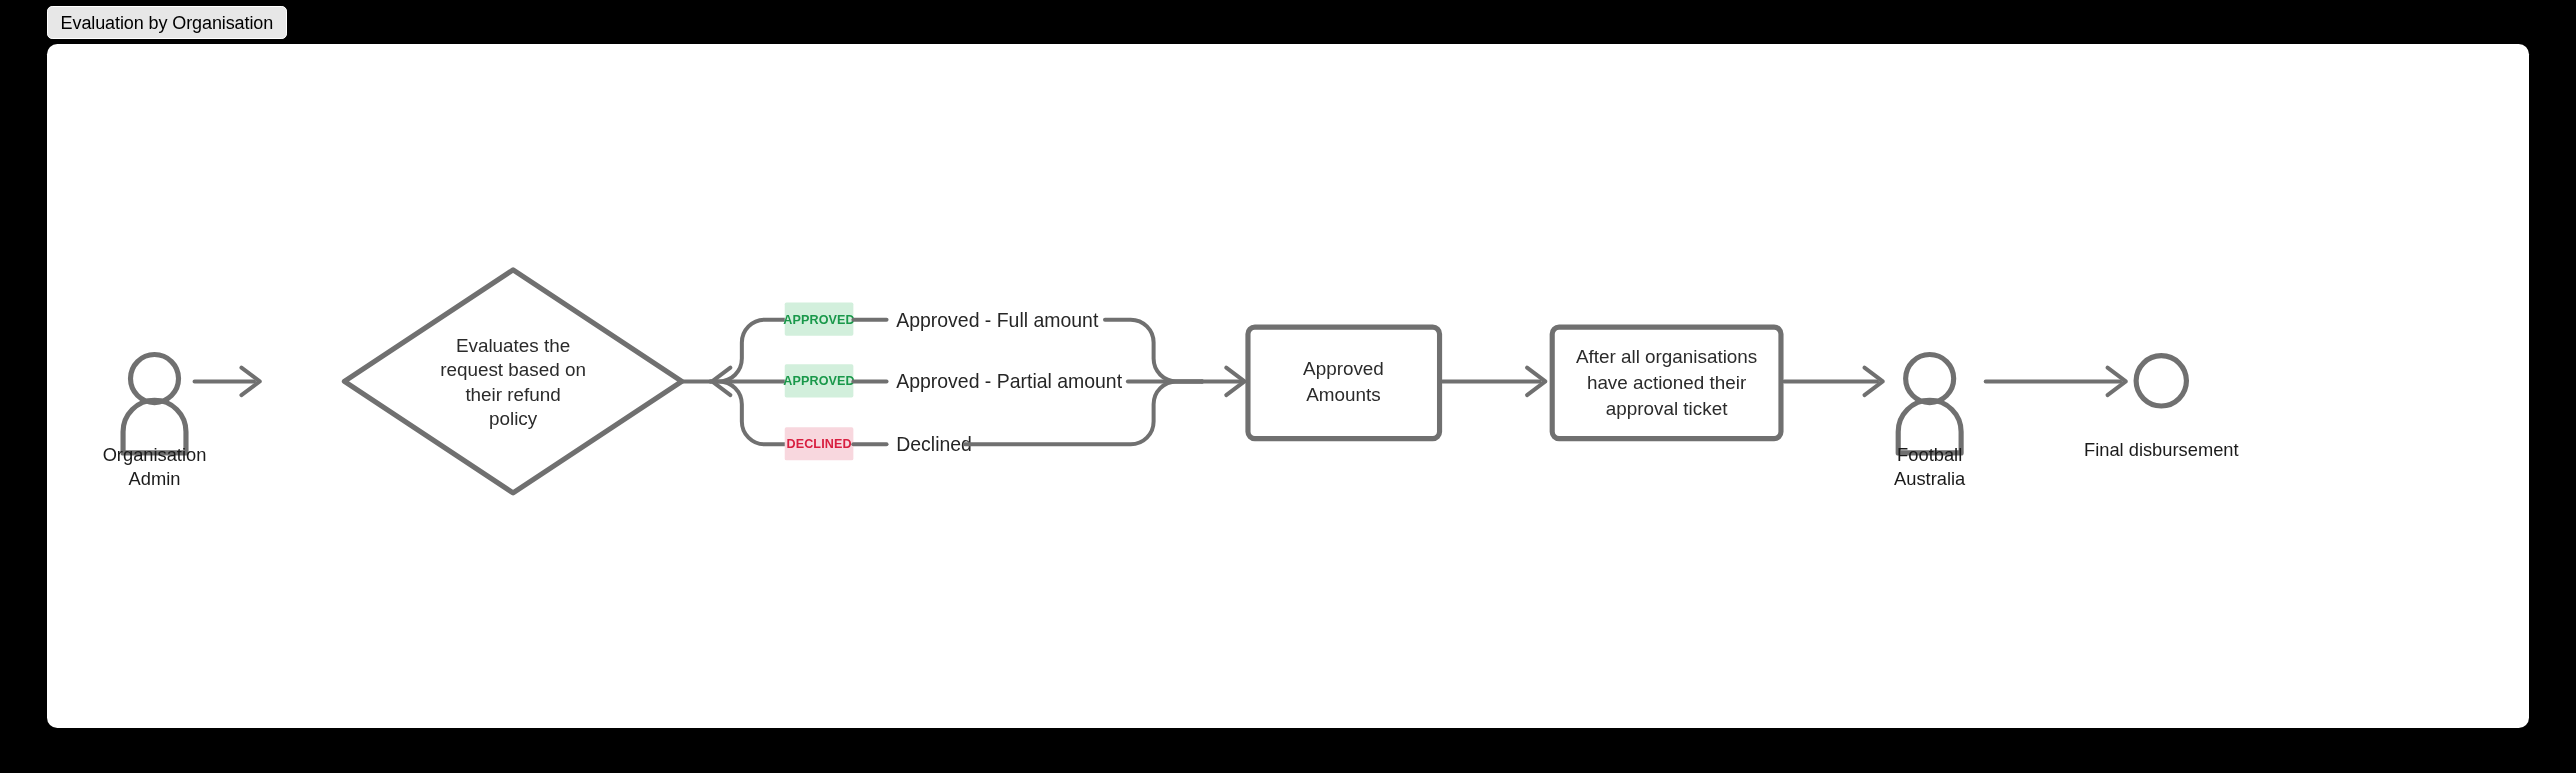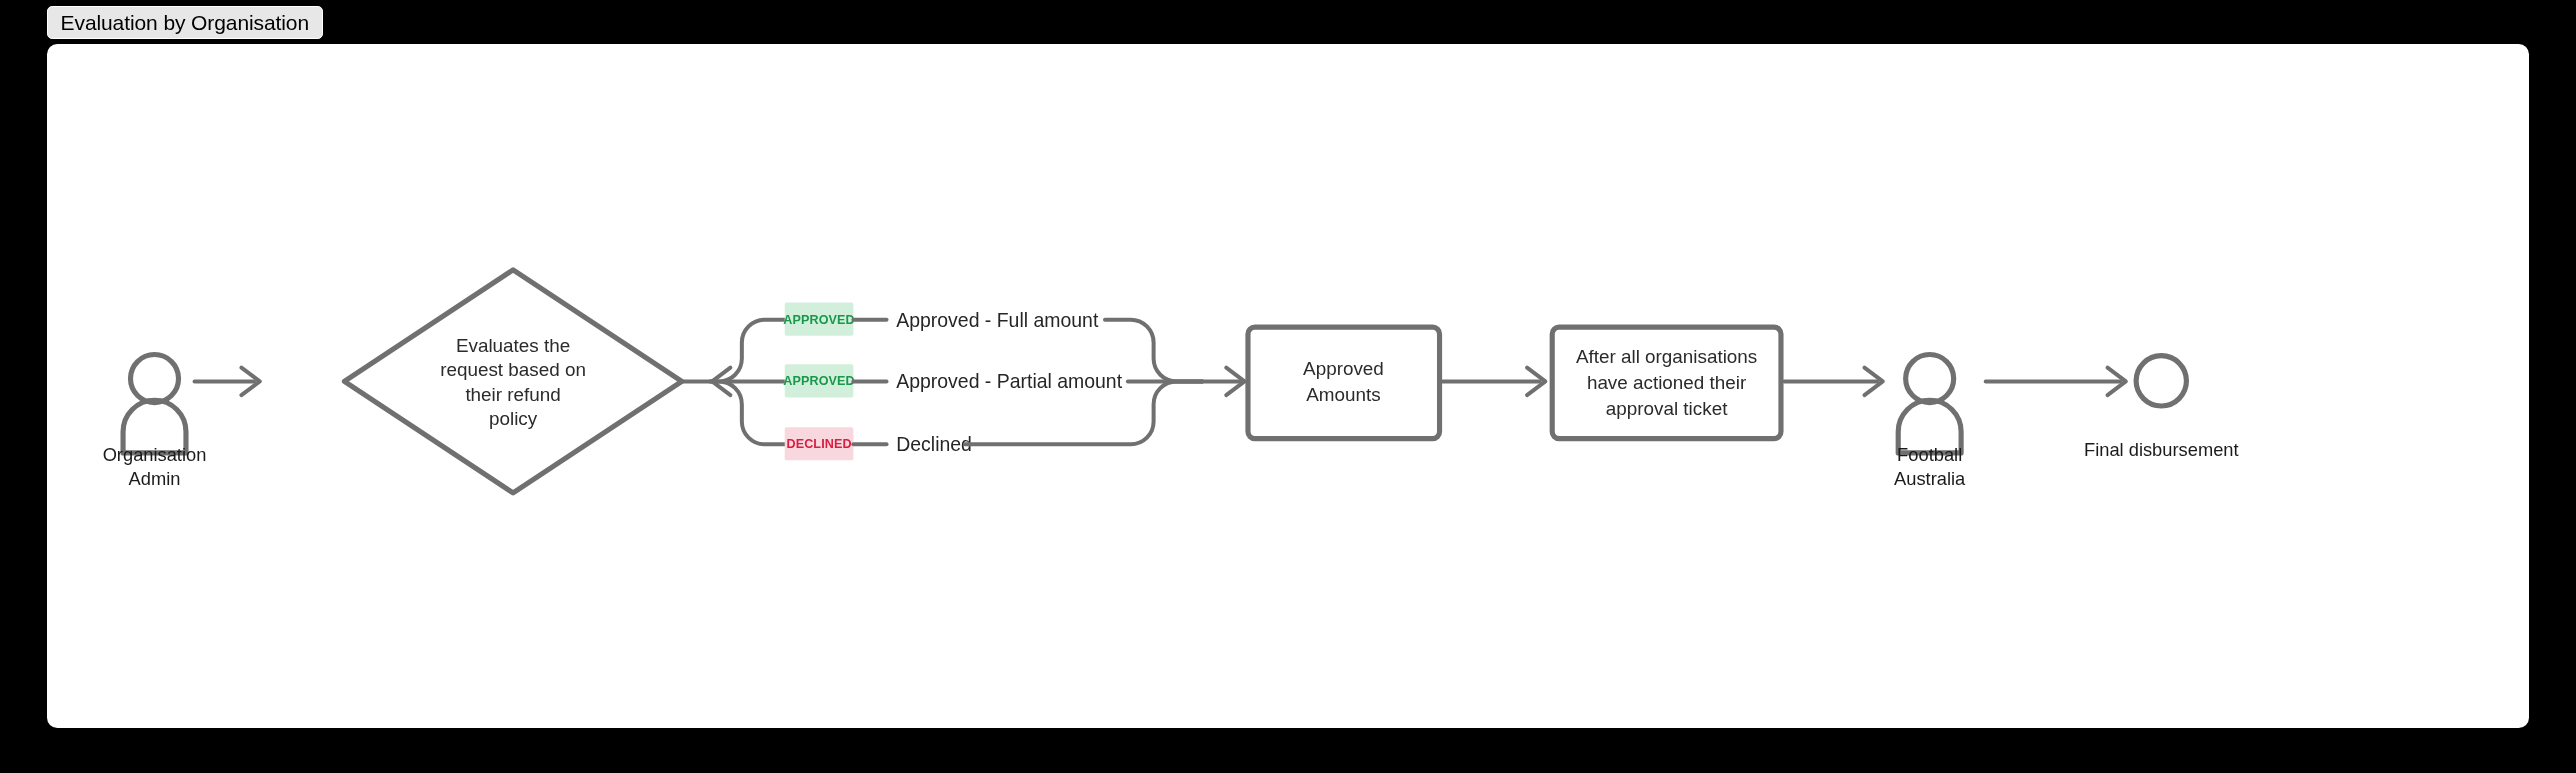--- a/index.html
+++ b/index.html
@@ -26,21 +26,21 @@
     top: 6.3px;
     height: 33px;
     box-sizing: border-box;
     display: flex;
     align-items: center;
     padding: 0 12.6px;
     background: #e7e7e7;
     border: 1.7px solid #ffffff;
     border-radius: 5.1px;
     color: #000000;
-    font-size: 21px;
+    font-size: 18px;
     line-height: 1;
     white-space: nowrap;
     letter-spacing: -0.1px;
   }
 
   
   #canvas {
     position: absolute;
     left: 47px;
     top: 44px;

